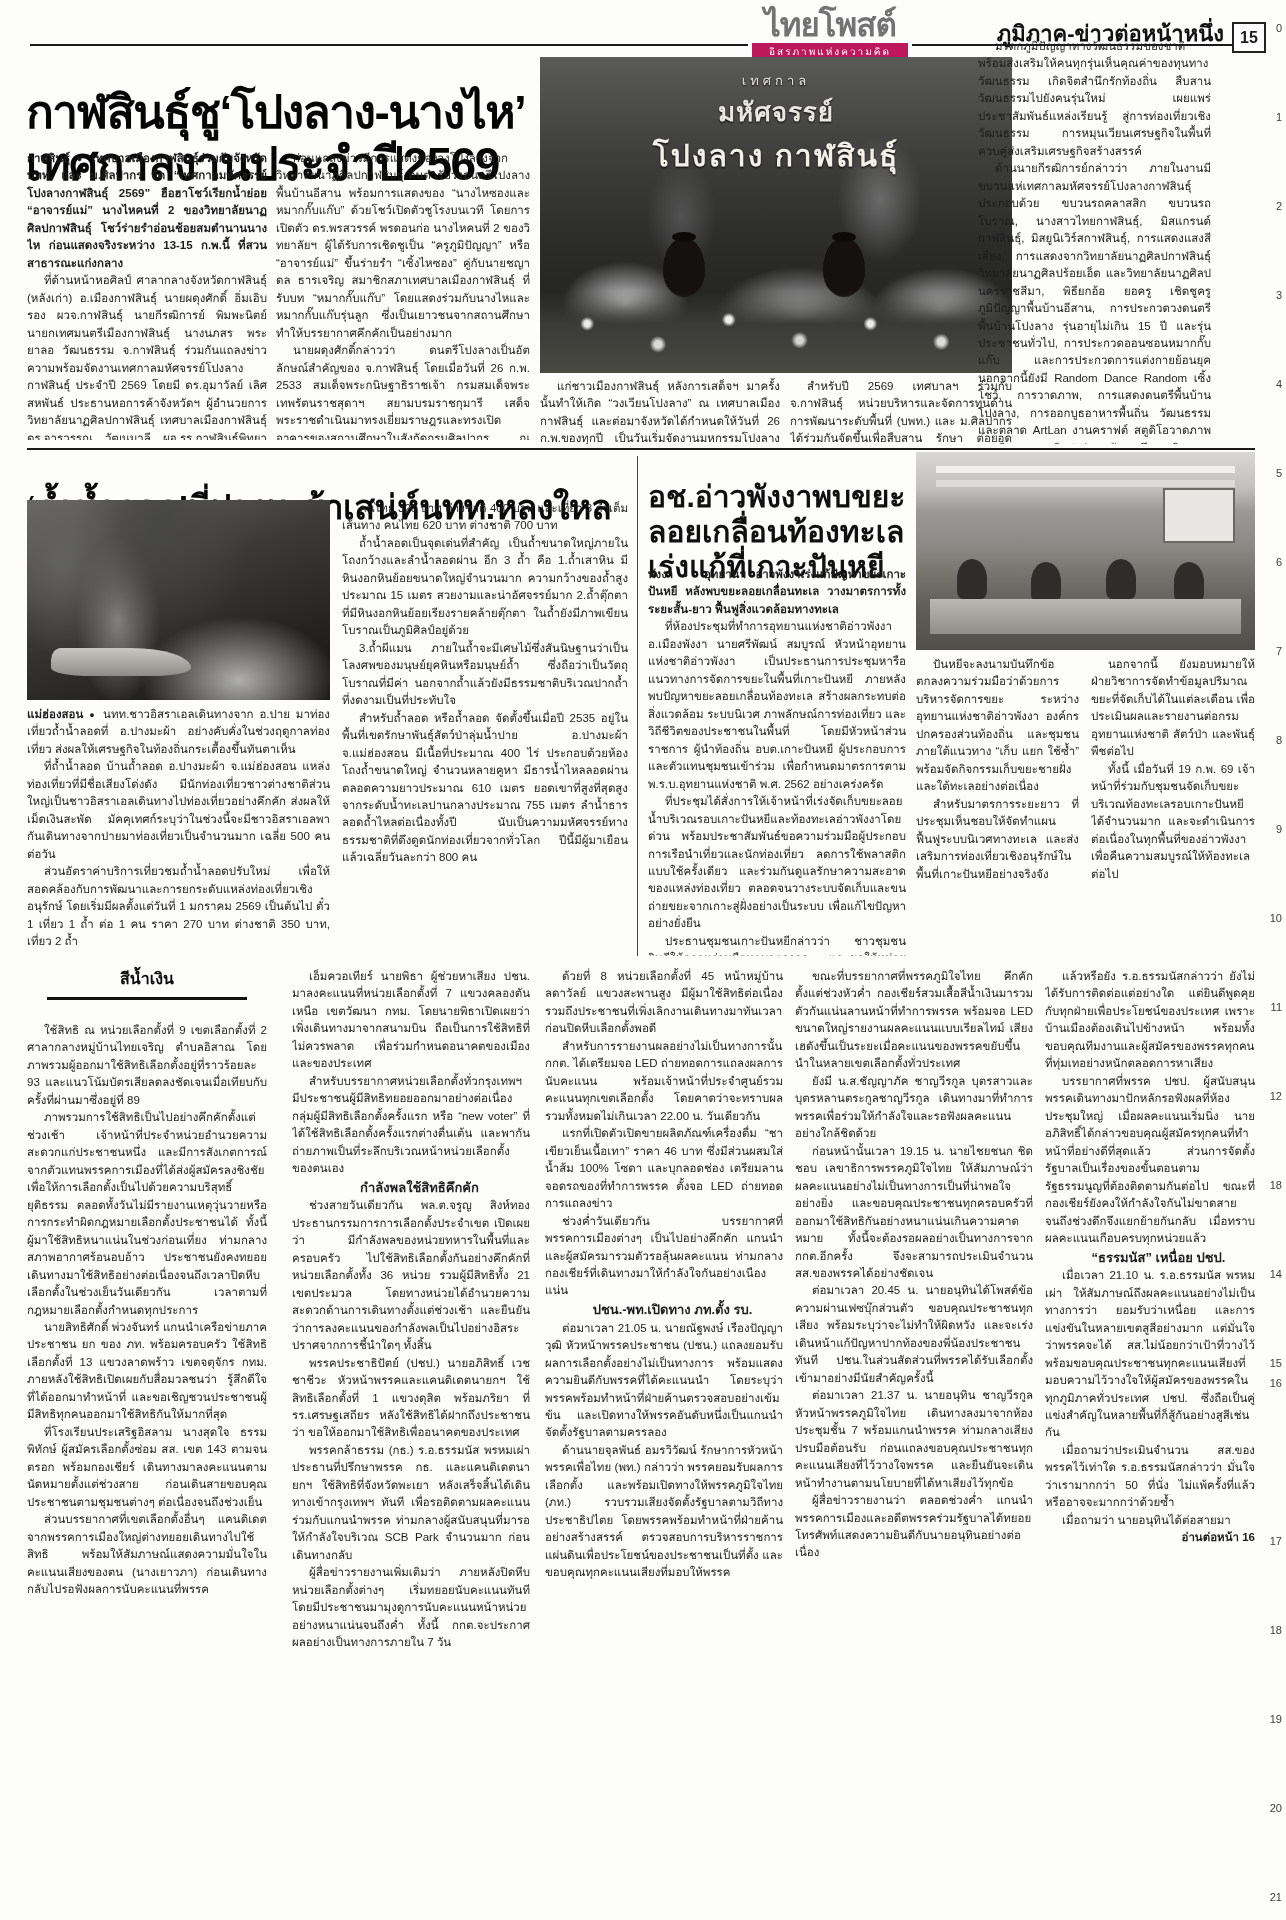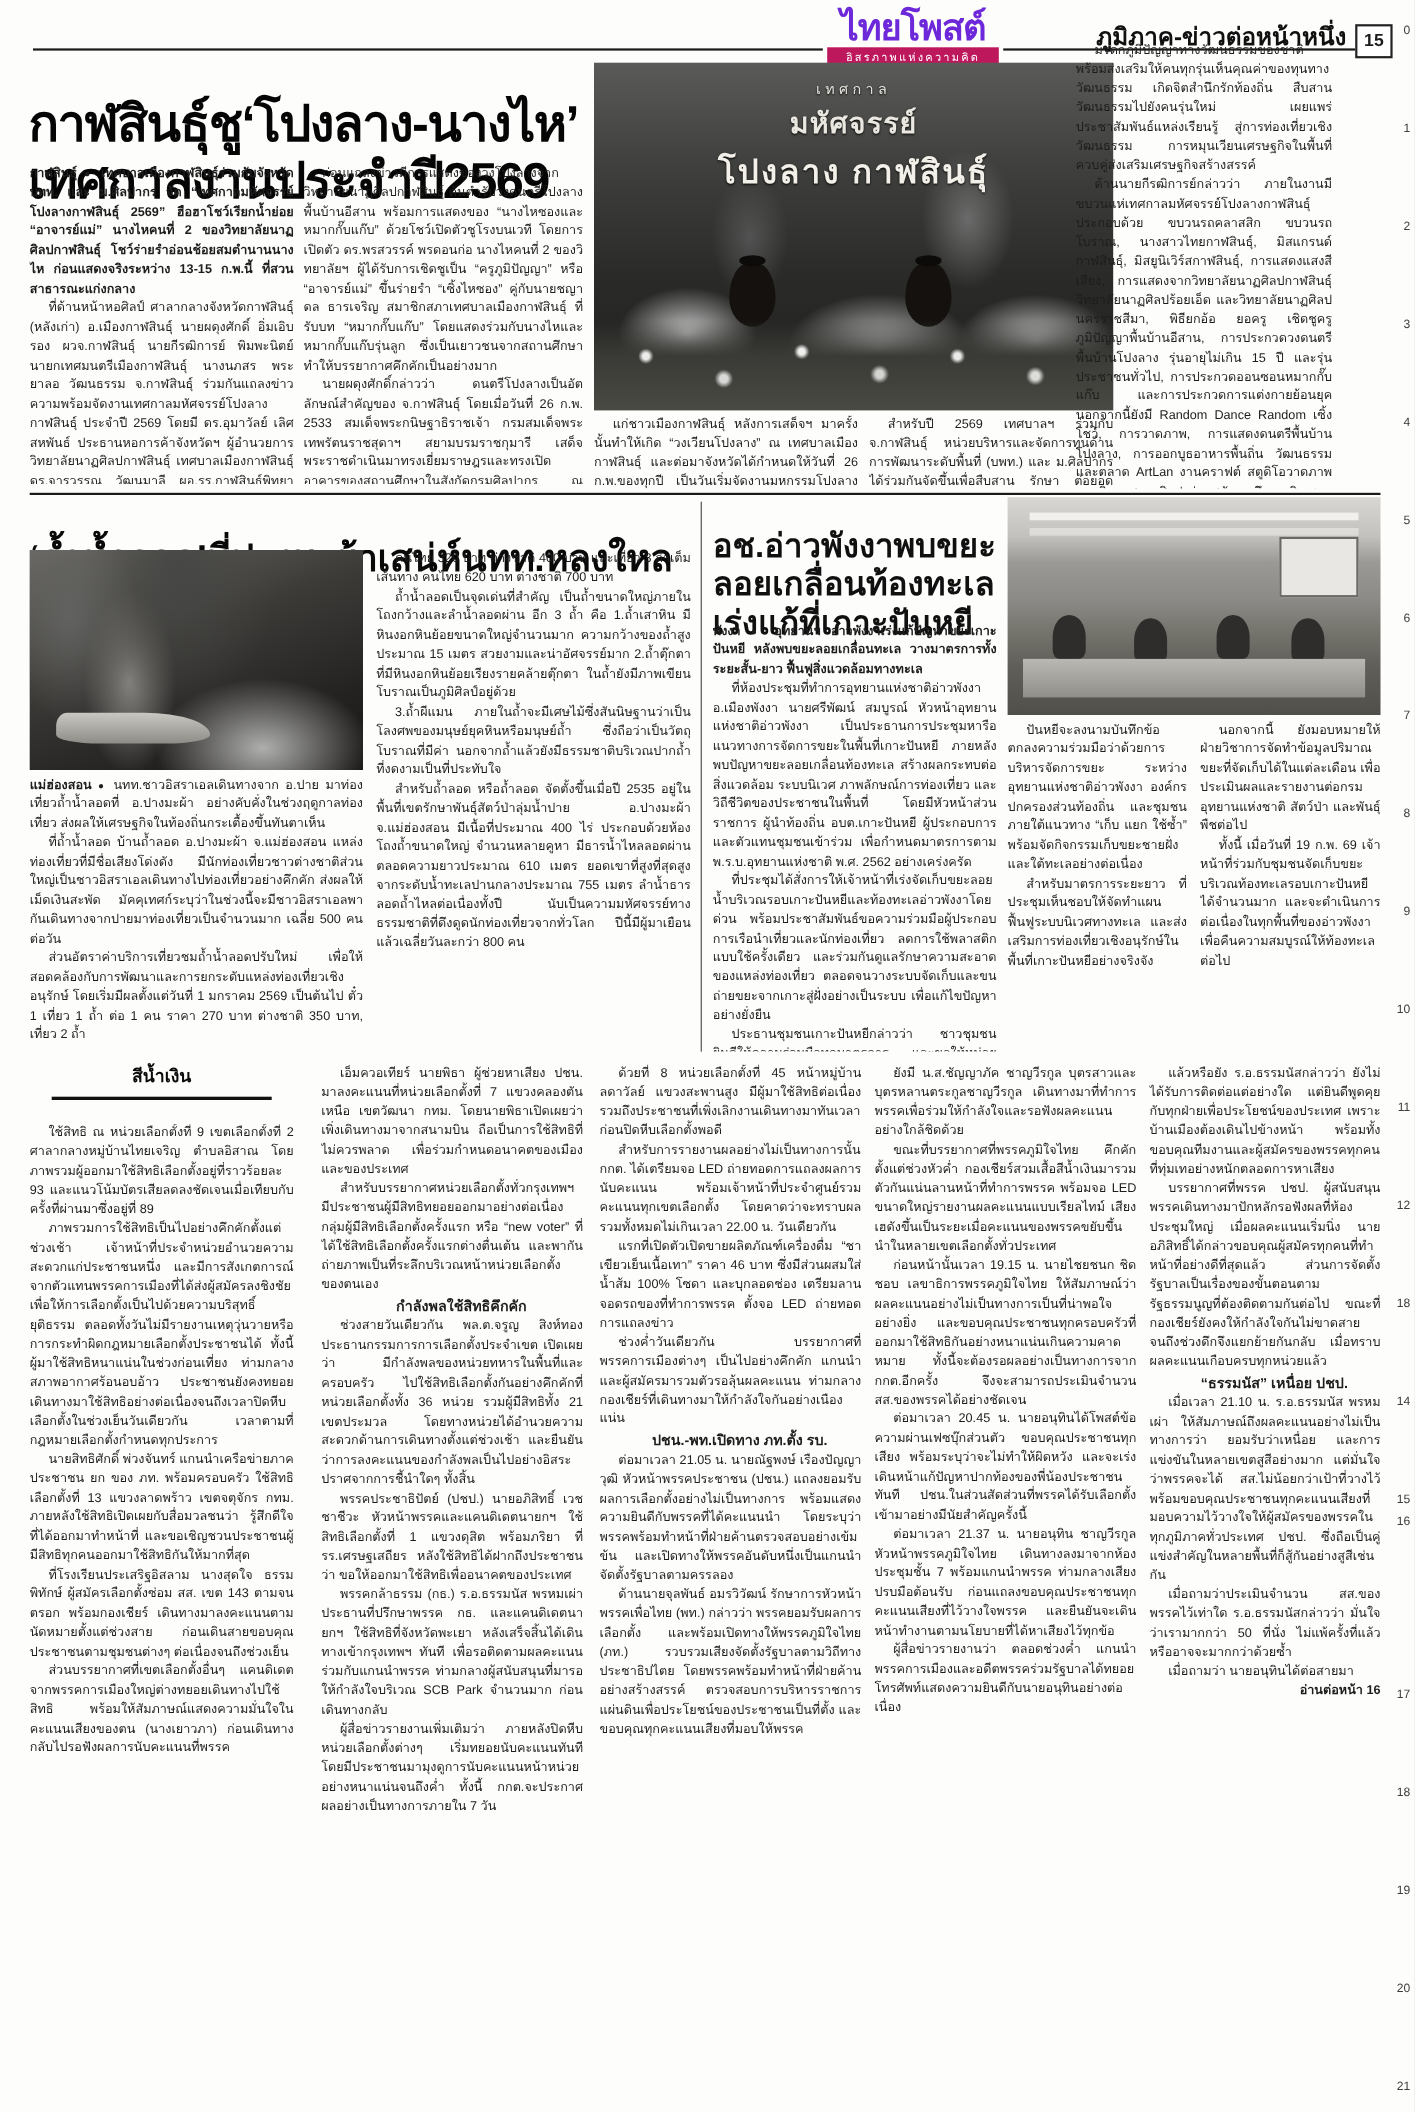--- a/index.html
+++ b/index.html
@@ -5,21 +5,21 @@
   html,body{margin:0;padding:0;background:#e8e8e6;}
   .page{
     position:relative;width:1286px;height:1920px;margin:0 auto;
     background:#fdfdfb;color:#1c1c1c;
     font-family:"Liberation Sans","DejaVu Sans",sans-serif;
     overflow:hidden;
   }
   
   .m-rule{position:absolute;height:2px;background:#1a1a1a;}
   .logo{position:absolute;left:752px;top:8px;width:156px;text-align:center;}
-  .logo .logo-word{font-size:33px;font-weight:900;letter-spacing:-1px;color:#6d28d9;line-height:1;}
+  .logo .logo-word{font-size:33px;font-weight:900;letter-spacing:-1px;color:#737373;line-height:1;}
   .logo .logo-tag{margin-top:2px;background:#be185d;color:#fff;font-size:10px;letter-spacing:2px;padding:1px 0 2px;}
   .section-label{position:absolute;right:62px;top:16px;font-size:22px;font-weight:bold;color:#101010;}
   .pagebox{position:absolute;left:1232px;top:22px;width:30px;height:27px;border:2px solid #222;
     display:flex;align-items:center;justify-content:center;font-size:16px;font-weight:bold;background:#fff;}
   
   .ruler{position:absolute;left:1262px;top:0;width:24px;height:1920px;}
   .ruler span{position:absolute;left:0;width:20px;text-align:right;font-size:11px;color:#3c3c3c;}
   
   .h-main{position:absolute;left:26px;top:56px;width:512px;font-size:46px;line-height:1.13;
     font-weight:900;letter-spacing:-1.5px;color:#050505;}
@@ -273,22 +273,22 @@
         <p>ช่วงค่ำวันเดียวกัน บรรยากาศที่พรรคการเมืองต่างๆ เป็นไปอย่างคึกคัก แกนนำและผู้สมัครมารวมตัวรอลุ้นผลคะแนน ท่ามกลางกองเชียร์ที่เดินทางมาให้กำลังใจกันอย่างเนืองแน่น</p>
       </div>
     <p class="subhead">ปชน.-พท.เปิดทาง ภท.ตั้ง รบ.</p>
     <div>
         <p>ต่อมาเวลา 21.05 น. นายณัฐพงษ์ เรืองปัญญาวุฒิ หัวหน้าพรรคประชาชน (ปชน.) แถลงยอมรับผลการเลือกตั้งอย่างไม่เป็นทางการ พร้อมแสดงความยินดีกับพรรคที่ได้คะแนนนำ โดยระบุว่าพรรคพร้อมทำหน้าที่ฝ่ายค้านตรวจสอบอย่างเข้มข้น และเปิดทางให้พรรคอันดับหนึ่งเป็นแกนนำจัดตั้งรัฐบาลตามครรลอง</p>
         <p>ด้านนายจุลพันธ์ อมรวิวัฒน์ รักษาการหัวหน้าพรรคเพื่อไทย (พท.) กล่าวว่า พรรคยอมรับผลการเลือกตั้ง และพร้อมเปิดทางให้พรรคภูมิใจไทย (ภท.) รวบรวมเสียงจัดตั้งรัฐบาลตามวิถีทางประชาธิปไตย โดยพรรคพร้อมทำหน้าที่ฝ่ายค้านอย่างสร้างสรรค์ ตรวจสอบการบริหารราชการแผ่นดินเพื่อประโยชน์ของประชาชนเป็นที่ตั้ง และขอบคุณทุกคะแนนเสียงที่มอบให้พรรค</p>
       </div>
   </div>
 
   <div class="col" style="left:795px;top:968px;width:238px;height:940px;">
+      <p>ขณะที่บรรยากาศที่พรรคภูมิใจไทย คึกคักตั้งแต่ช่วงหัวค่ำ กองเชียร์สวมเสื้อสีน้ำเงินมารวมตัวกันแน่นลานหน้าที่ทำการพรรค พร้อมจอ LED ขนาดใหญ่รายงานผลคะแนนแบบเรียลไทม์ เสียงเฮดังขึ้นเป็นระยะเมื่อคะแนนของพรรคขยับขึ้นนำในหลายเขตเลือกตั้งทั่วประเทศ</p>
       <p>ยังมี น.ส.ชัญญาภัค ชาญวีรกูล บุตรสาวและบุตรหลานตระกูลชาญวีรกูล เดินทางมาที่ทำการพรรคเพื่อร่วมให้กำลังใจและรอฟังผลคะแนนอย่างใกล้ชิดด้วย</p>
-      <p>ขณะที่บรรยากาศที่พรรคภูมิใจไทย คึกคักตั้งแต่ช่วงหัวค่ำ กองเชียร์สวมเสื้อสีน้ำเงินมารวมตัวกันแน่นลานหน้าที่ทำการพรรค พร้อมจอ LED ขนาดใหญ่รายงานผลคะแนนแบบเรียลไทม์ เสียงเฮดังขึ้นเป็นระยะเมื่อคะแนนของพรรคขยับขึ้นนำในหลายเขตเลือกตั้งทั่วประเทศ</p>
       <p>ก่อนหน้านั้นเวลา 19.15 น. นายไชยชนก ชิดชอบ เลขาธิการพรรคภูมิใจไทย ให้สัมภาษณ์ว่า ผลคะแนนอย่างไม่เป็นทางการเป็นที่น่าพอใจอย่างยิ่ง และขอบคุณประชาชนทุกครอบครัวที่ออกมาใช้สิทธิกันอย่างหนาแน่นเกินความคาดหมาย ทั้งนี้จะต้องรอผลอย่างเป็นทางการจาก กกต.อีกครั้ง จึงจะสามารถประเมินจำนวน สส.ของพรรคได้อย่างชัดเจน</p>
       <p>ต่อมาเวลา 20.45 น. นายอนุทินได้โพสต์ข้อความผ่านเฟซบุ๊กส่วนตัว ขอบคุณประชาชนทุกเสียง พร้อมระบุว่าจะไม่ทำให้ผิดหวัง และจะเร่งเดินหน้าแก้ปัญหาปากท้องของพี่น้องประชาชนทันที ปชน.ในส่วนสัดส่วนที่พรรคได้รับเลือกตั้งเข้ามาอย่างมีนัยสำคัญครั้งนี้</p>
       <p>ต่อมาเวลา 21.37 น. นายอนุทิน ชาญวีรกูล หัวหน้าพรรคภูมิใจไทย เดินทางลงมาจากห้องประชุมชั้น 7 พร้อมแกนนำพรรค ท่ามกลางเสียงปรบมือต้อนรับ ก่อนแถลงขอบคุณประชาชนทุกคะแนนเสียงที่ไว้วางใจพรรค และยืนยันจะเดินหน้าทำงานตามนโยบายที่ได้หาเสียงไว้ทุกข้อ</p>
       <p>ผู้สื่อข่าวรายงานว่า ตลอดช่วงค่ำ แกนนำพรรคการเมืองและอดีตพรรคร่วมรัฐบาลได้ทยอยโทรศัพท์แสดงความยินดีกับนายอนุทินอย่างต่อเนื่อง</p>
     </div>
 
   <div class="col" style="left:1045px;top:968px;width:210px;height:940px;">
     <div>
         <p>แล้วหรือยัง ร.อ.ธรรมนัสกล่าวว่า ยังไม่ได้รับการติดต่อแต่อย่างใด แต่ยินดีพูดคุยกับทุกฝ่ายเพื่อประโยชน์ของประเทศ เพราะบ้านเมืองต้องเดินไปข้างหน้า พร้อมทั้งขอบคุณทีมงานและผู้สมัครของพรรคทุกคนที่ทุ่มเทอย่างหนักตลอดการหาเสียง</p>
         <p>บรรยากาศที่พรรค ปชป. ผู้สนับสนุนพรรคเดินทางมาปักหลักรอฟังผลที่ห้องประชุมใหญ่ เมื่อผลคะแนนเริ่มนิ่ง นายอภิสิทธิ์ได้กล่าวขอบคุณผู้สมัครทุกคนที่ทำหน้าที่อย่างดีที่สุดแล้ว ส่วนการจัดตั้งรัฐบาลเป็นเรื่องของขั้นตอนตามรัฐธรรมนูญที่ต้องติดตามกันต่อไป ขณะที่กองเชียร์ยังคงให้กำลังใจกันไม่ขาดสาย จนถึงช่วงดึกจึงแยกย้ายกันกลับ เมื่อทราบผลคะแนนเกือบครบทุกหน่วยแล้ว</p>

